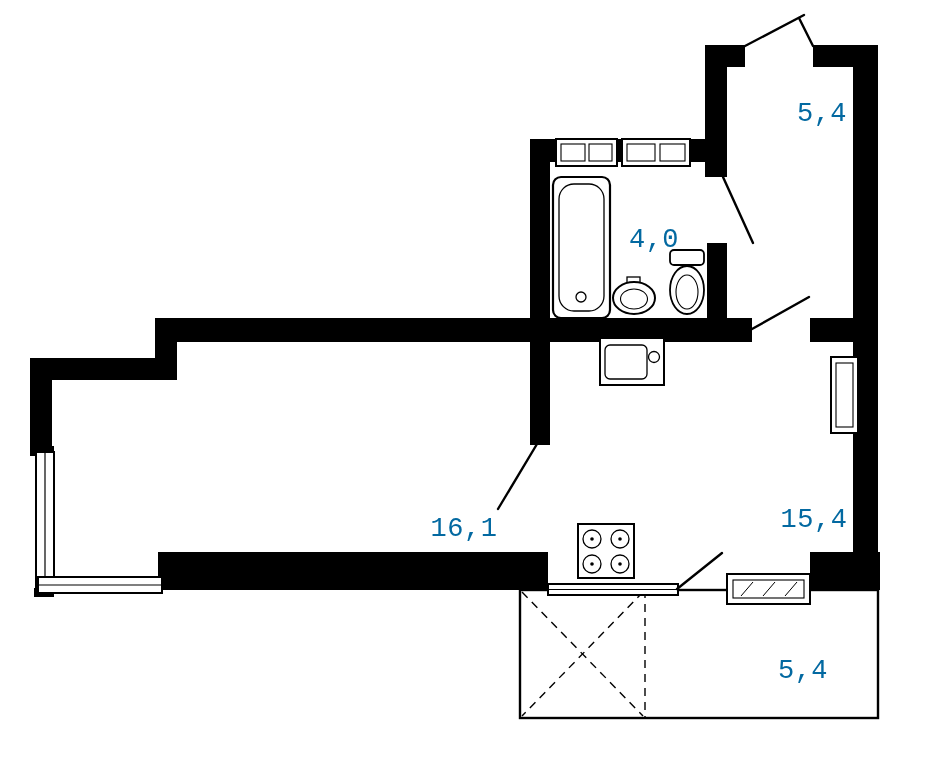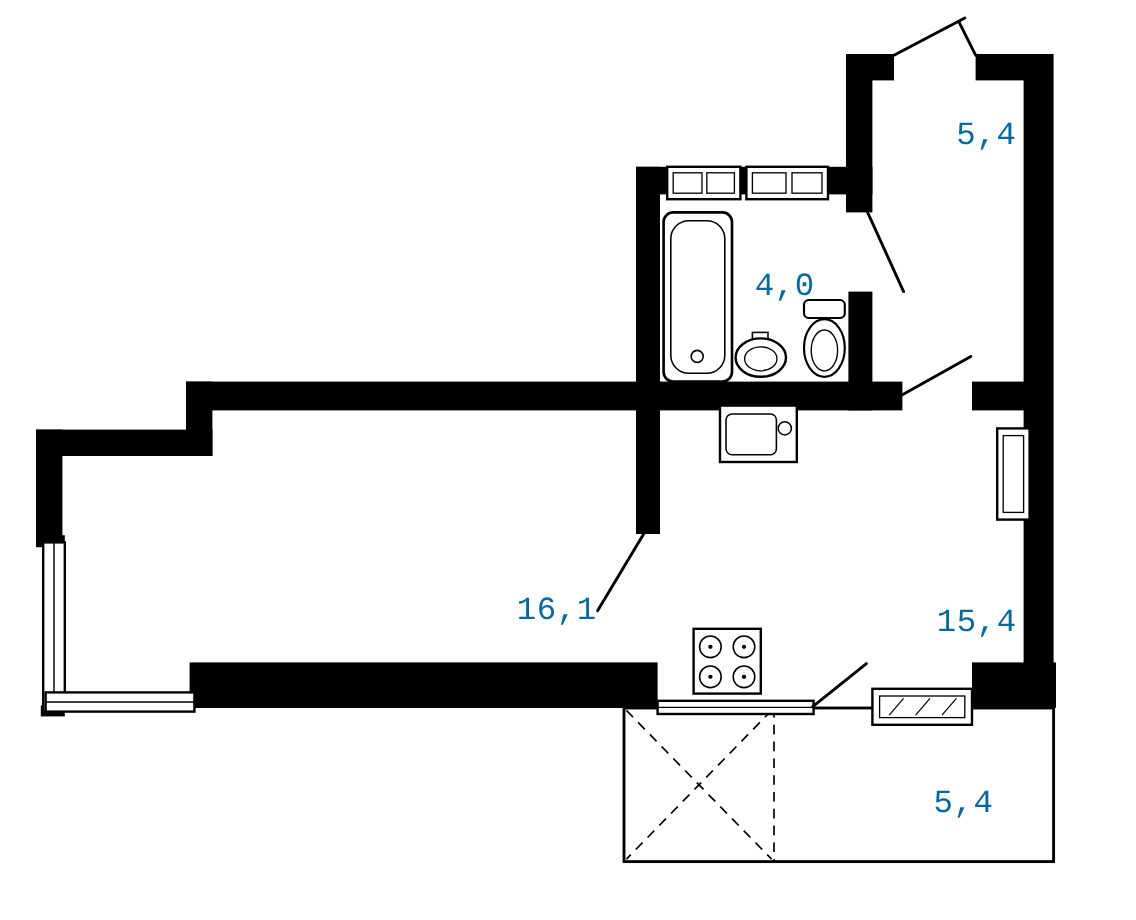--- a/index.html
+++ b/index.html
@@ -133,17 +133,17 @@
       <line x1="813" y1="46" x2="799" y2="18"></line>
       <line x1="723" y1="177" x2="753" y2="243"></line>
       <line x1="752" y1="329" x2="809" y2="297"></line>
       <line x1="537" y1="444" x2="498" y2="509"></line>
       <line x1="677" y1="589" x2="722" y2="553"></line>
     </g>
   </svg>
 
   <div class="area-label" style="left:822px; top:114px">5,4</div>
   <div class="area-label" style="left:654px; top:240px">4,0</div>
-  <div class="area-label" style="left:464px; top:510px">16,1</div>
+  <div class="area-label" style="left:464px; top:529px">16,1</div>
   <div class="area-label" style="left:814px; top:520px">15,4</div>
   <div class="area-label" style="left:803px; top:671px">5,4</div>
 
 </div>
 
 </body></html>

